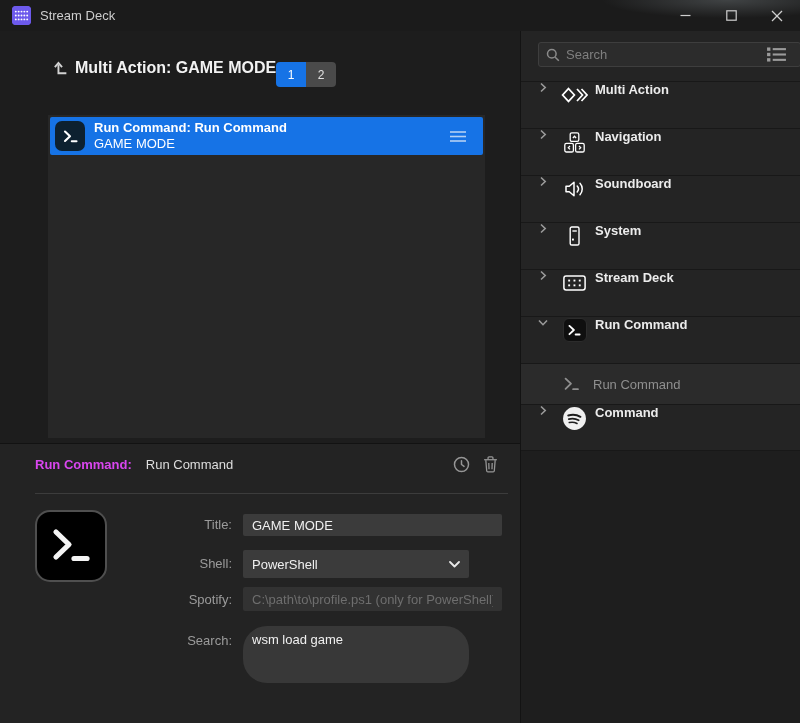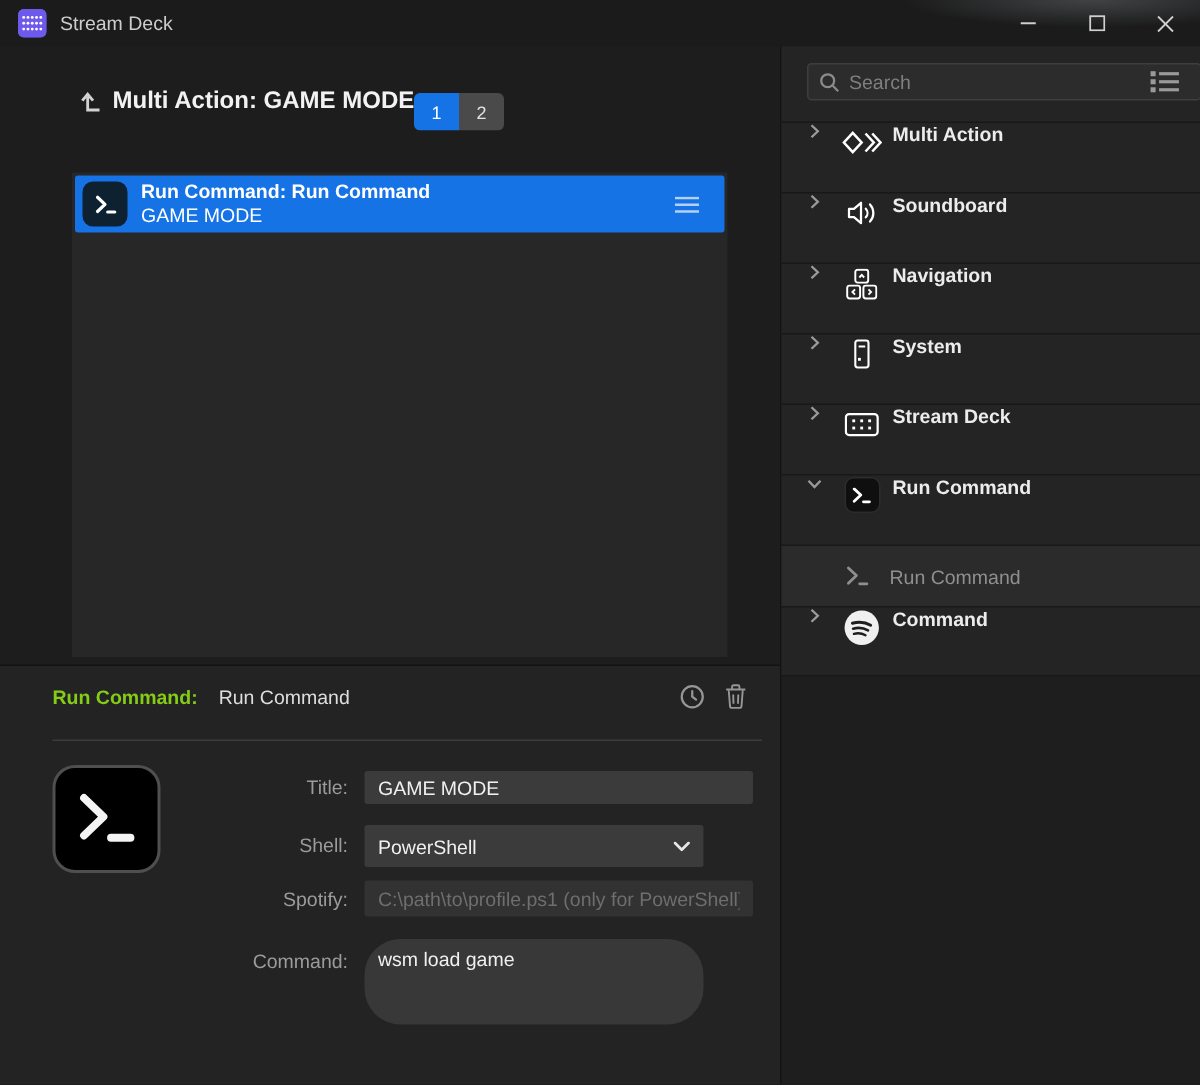--- a/index.html
+++ b/index.html
@@ -42,21 +42,21 @@
       border-radius:7px; display:flex; align-items:center; justify-content:center; }
   .item-text { margin-left:9px; color:#fff; }
   .item-title { font-size:13px; font-weight:bold; line-height:16px; }
   .item-sub { font-size:13px; line-height:16px; }
   .drag-handle { margin-left:auto; margin-right:17px; display:flex; }
 
   
   .inspector { position:absolute; left:0; top:412px; width:520px; height:280px;
       background:#232323; border-top:1px solid #121212; }
   .insp-header { position:absolute; left:35px; top:13px; font-size:13px; color:#dedede; }
-  .insp-header b { color:#84cc16; margin-right:14px; }
+  .insp-header b { color:#d946ef; margin-right:14px; }
   .insp-icons { position:absolute; right:22px; top:12px; display:flex; gap:13px; }
   .icon-btn { background:none; border:none; padding:0; display:flex; }
   .insp-divider { position:absolute; left:35px; top:49px; width:473px; height:1px; background:#3c3c3c; }
   .key-preview { position:absolute; left:35px; top:66px; width:72px; height:72px; background:#000;
       border:2px solid #4f4f4f; border-radius:15px; display:flex; align-items:center; justify-content:center; }
 
   .form-label { position:absolute; left:35px; width:197px; text-align:right;
       font-size:13px; color:#9b9b9b; }
   .lbl-title   { top:73px; }
   .lbl-shell   { top:112px; }
@@ -237,21 +237,21 @@
           <span class="shell-chevron">
             <svg width="11" height="7" viewBox="0 0 11 7">
                 <path d="M1 1 L5.5 5.5 L10 1" fill="none" stroke="#e8e8e8" stroke-width="1.8" stroke-linecap="round" stroke-linejoin="round"></path>
               </svg>
           </span>
         </div>
 
         <label class="form-label lbl-profile">Spotify:</label>
         <input class="fld fld-profile" type="text" placeholder="C:\path\to\profile.ps1 (only for PowerShell)" style="">
 
-        <label class="form-label lbl-command">Command:</label>
+        <label class="form-label lbl-command">Search:</label>
         <textarea class="fld fld-command" style="">wsm load game</textarea>
       </div>
     </div>
 
     <div class="sidebar">
       <div class="search-strip">
         <div class="search-box">
           <svg width="14" height="14" viewBox="0 0 14 14">
             <circle cx="5.8" cy="5.8" r="4.3" fill="none" stroke="#8b8b8b" stroke-width="1.5"></circle>
             <line x1="9.2" y1="9.2" x2="12.8" y2="12.8" stroke="#8b8b8b" stroke-width="1.5"></line>
@@ -292,50 +292,50 @@
           <span class="cat-label">Multi Action</span>
         </div>
 
         <div class="cat-row">
           <span class="chev">
             <svg width="10" height="11" viewBox="0 0 10 10">
                 <path d="M3 1 L7.2 5 L3 9" fill="none" stroke="#9a9a9a" stroke-width="1.6"></path>
               </svg>
             </span>
           <span class="cat-icon">
-            <svg width="22" height="18" viewBox="0 0 22 18">
-                <g fill="none" stroke="#fff" stroke-width="1.5" stroke-linecap="round" stroke-linejoin="round">
-              <path d="M2 6.3 H5.3 L10 2.2 V15.8 L5.3 11.7 H2 Z"></path>
-              <path d="M13.2 6.1 a4.3 4.3 0 0 1 0 5.8"></path>
-              <path d="M16 3.3 a8.4 8.4 0 0 1 0 11.4"></path>
-                </g>
-              </svg>
-            </span>
-          <span class="cat-label">Soundboard</span>
-        </div>
-
-        <div class="cat-row">
-          <span class="chev">
-            <svg width="10" height="11" viewBox="0 0 10 10">
-                <path d="M3 1 L7.2 5 L3 9" fill="none" stroke="#9a9a9a" stroke-width="1.6"></path>
-              </svg>
-            </span>
-          <span class="cat-icon">
             <svg width="21" height="21" viewBox="0 0 21 21">
                 <g fill="none" stroke="#fff" stroke-width="1.3">
               <rect x="6.2" y="0.8" width="8.6" height="8.6" rx="1.6"></rect>
               <path d="M8.9 6 L10.5 4.3 L12.1 6"></path>
               <rect x="0.8" y="11.4" width="8.6" height="8.6" rx="1.6"></rect>
               <path d="M6 13.9 L4.3 15.7 L6 17.4"></path>
               <rect x="11.6" y="11.4" width="8.6" height="8.6" rx="1.6"></rect>
               <path d="M15 13.9 L16.7 15.7 L15 17.4"></path>
                 </g>
               </svg>
             </span>
           <span class="cat-label">Navigation</span>
+        </div>
+
+        <div class="cat-row">
+          <span class="chev">
+            <svg width="10" height="11" viewBox="0 0 10 10">
+                <path d="M3 1 L7.2 5 L3 9" fill="none" stroke="#9a9a9a" stroke-width="1.6"></path>
+              </svg>
+            </span>
+          <span class="cat-icon">
+            <svg width="22" height="18" viewBox="0 0 22 18">
+                <g fill="none" stroke="#fff" stroke-width="1.5" stroke-linecap="round" stroke-linejoin="round">
+              <path d="M2 6.3 H5.3 L10 2.2 V15.8 L5.3 11.7 H2 Z"></path>
+              <path d="M13.2 6.1 a4.3 4.3 0 0 1 0 5.8"></path>
+              <path d="M16 3.3 a8.4 8.4 0 0 1 0 11.4"></path>
+                </g>
+              </svg>
+            </span>
+          <span class="cat-label">Soundboard</span>
         </div>
 
         <div class="cat-row">
           <span class="chev">
             <svg width="10" height="11" viewBox="0 0 10 10">
                 <path d="M3 1 L7.2 5 L3 9" fill="none" stroke="#9a9a9a" stroke-width="1.6"></path>
               </svg>
             </span>
           <span class="cat-icon">
             <svg width="19" height="21" viewBox="0 0 19 21">

